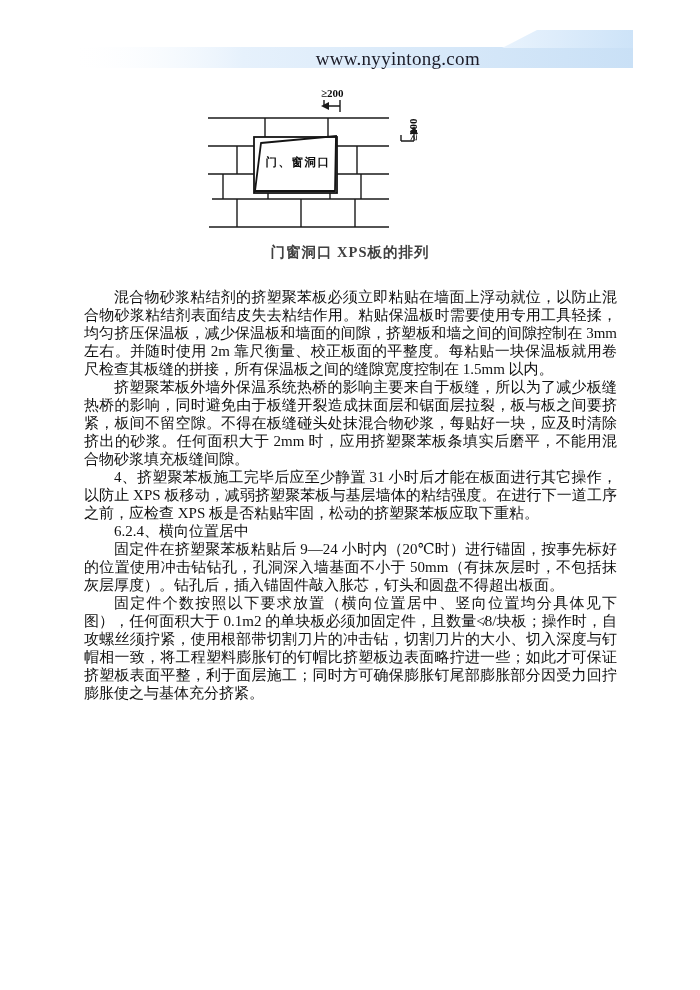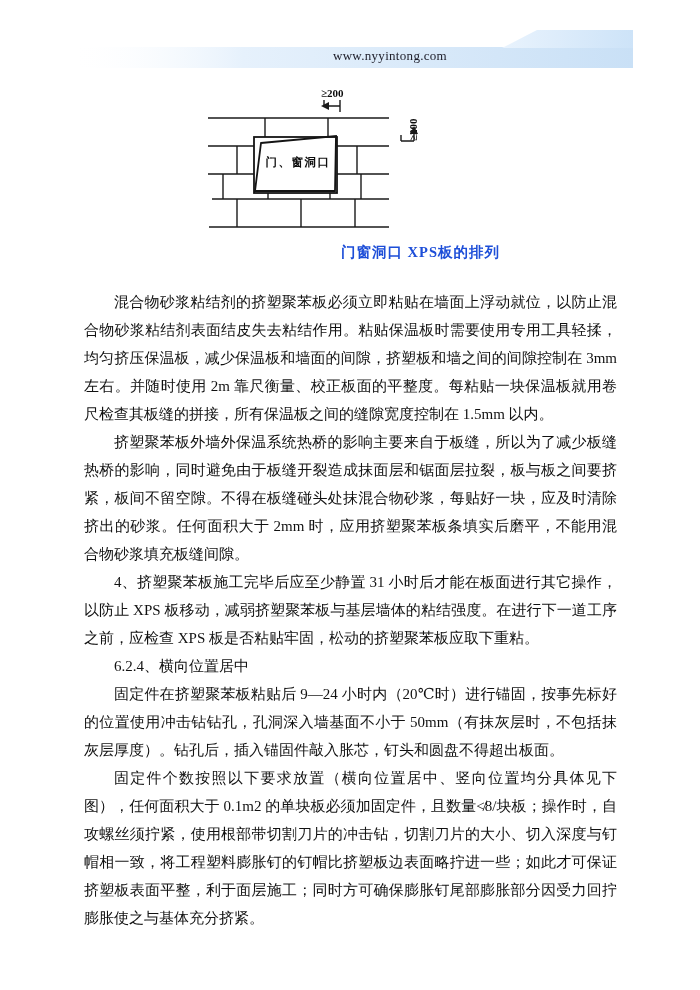--- a/index.html
+++ b/index.html
@@ -22,53 +22,53 @@
     left: 60px;
     top: 28px;
     width: 580px;
     height: 42px;
   }
   .header-url {
     position: absolute;
     left: 300px;
     top: 48px;
     width: 180px;
-    text-align: center;
-    font-size: 13px;
+    text-align: right;
+    font-size: 19px;
     letter-spacing: 0.3px;
     color: #1c1c28;
     font-family: "Liberation Serif", "DejaVu Serif", serif;
   }
   
   .figure-svg {
     position: absolute;
     left: 200px;
     top: 84px;
     width: 240px;
     height: 152px;
   }
   .figure-caption {
     position: absolute;
     left: 200px;
     top: 243px;
     width: 300px;
-    text-align: right;
+    text-align: center;
     font-size: 14.5px;
     font-weight: bold;
     letter-spacing: 1px;
-    color: #1d4ed8;
+    color: #404040;
   }
   
   .body-text {
     position: absolute;
     left: 84px;
     top: 288px;
     width: 533px;
     font-size: 15px;
-    line-height: 28px;
+    line-height: 18px;
     text-align: justify;
     color: #111111;
   }
   .body-text p {
     margin: 0;
     padding: 0;
     text-indent: 2em;
   }
   .fig-line {
     stroke: #1a1a1a;

